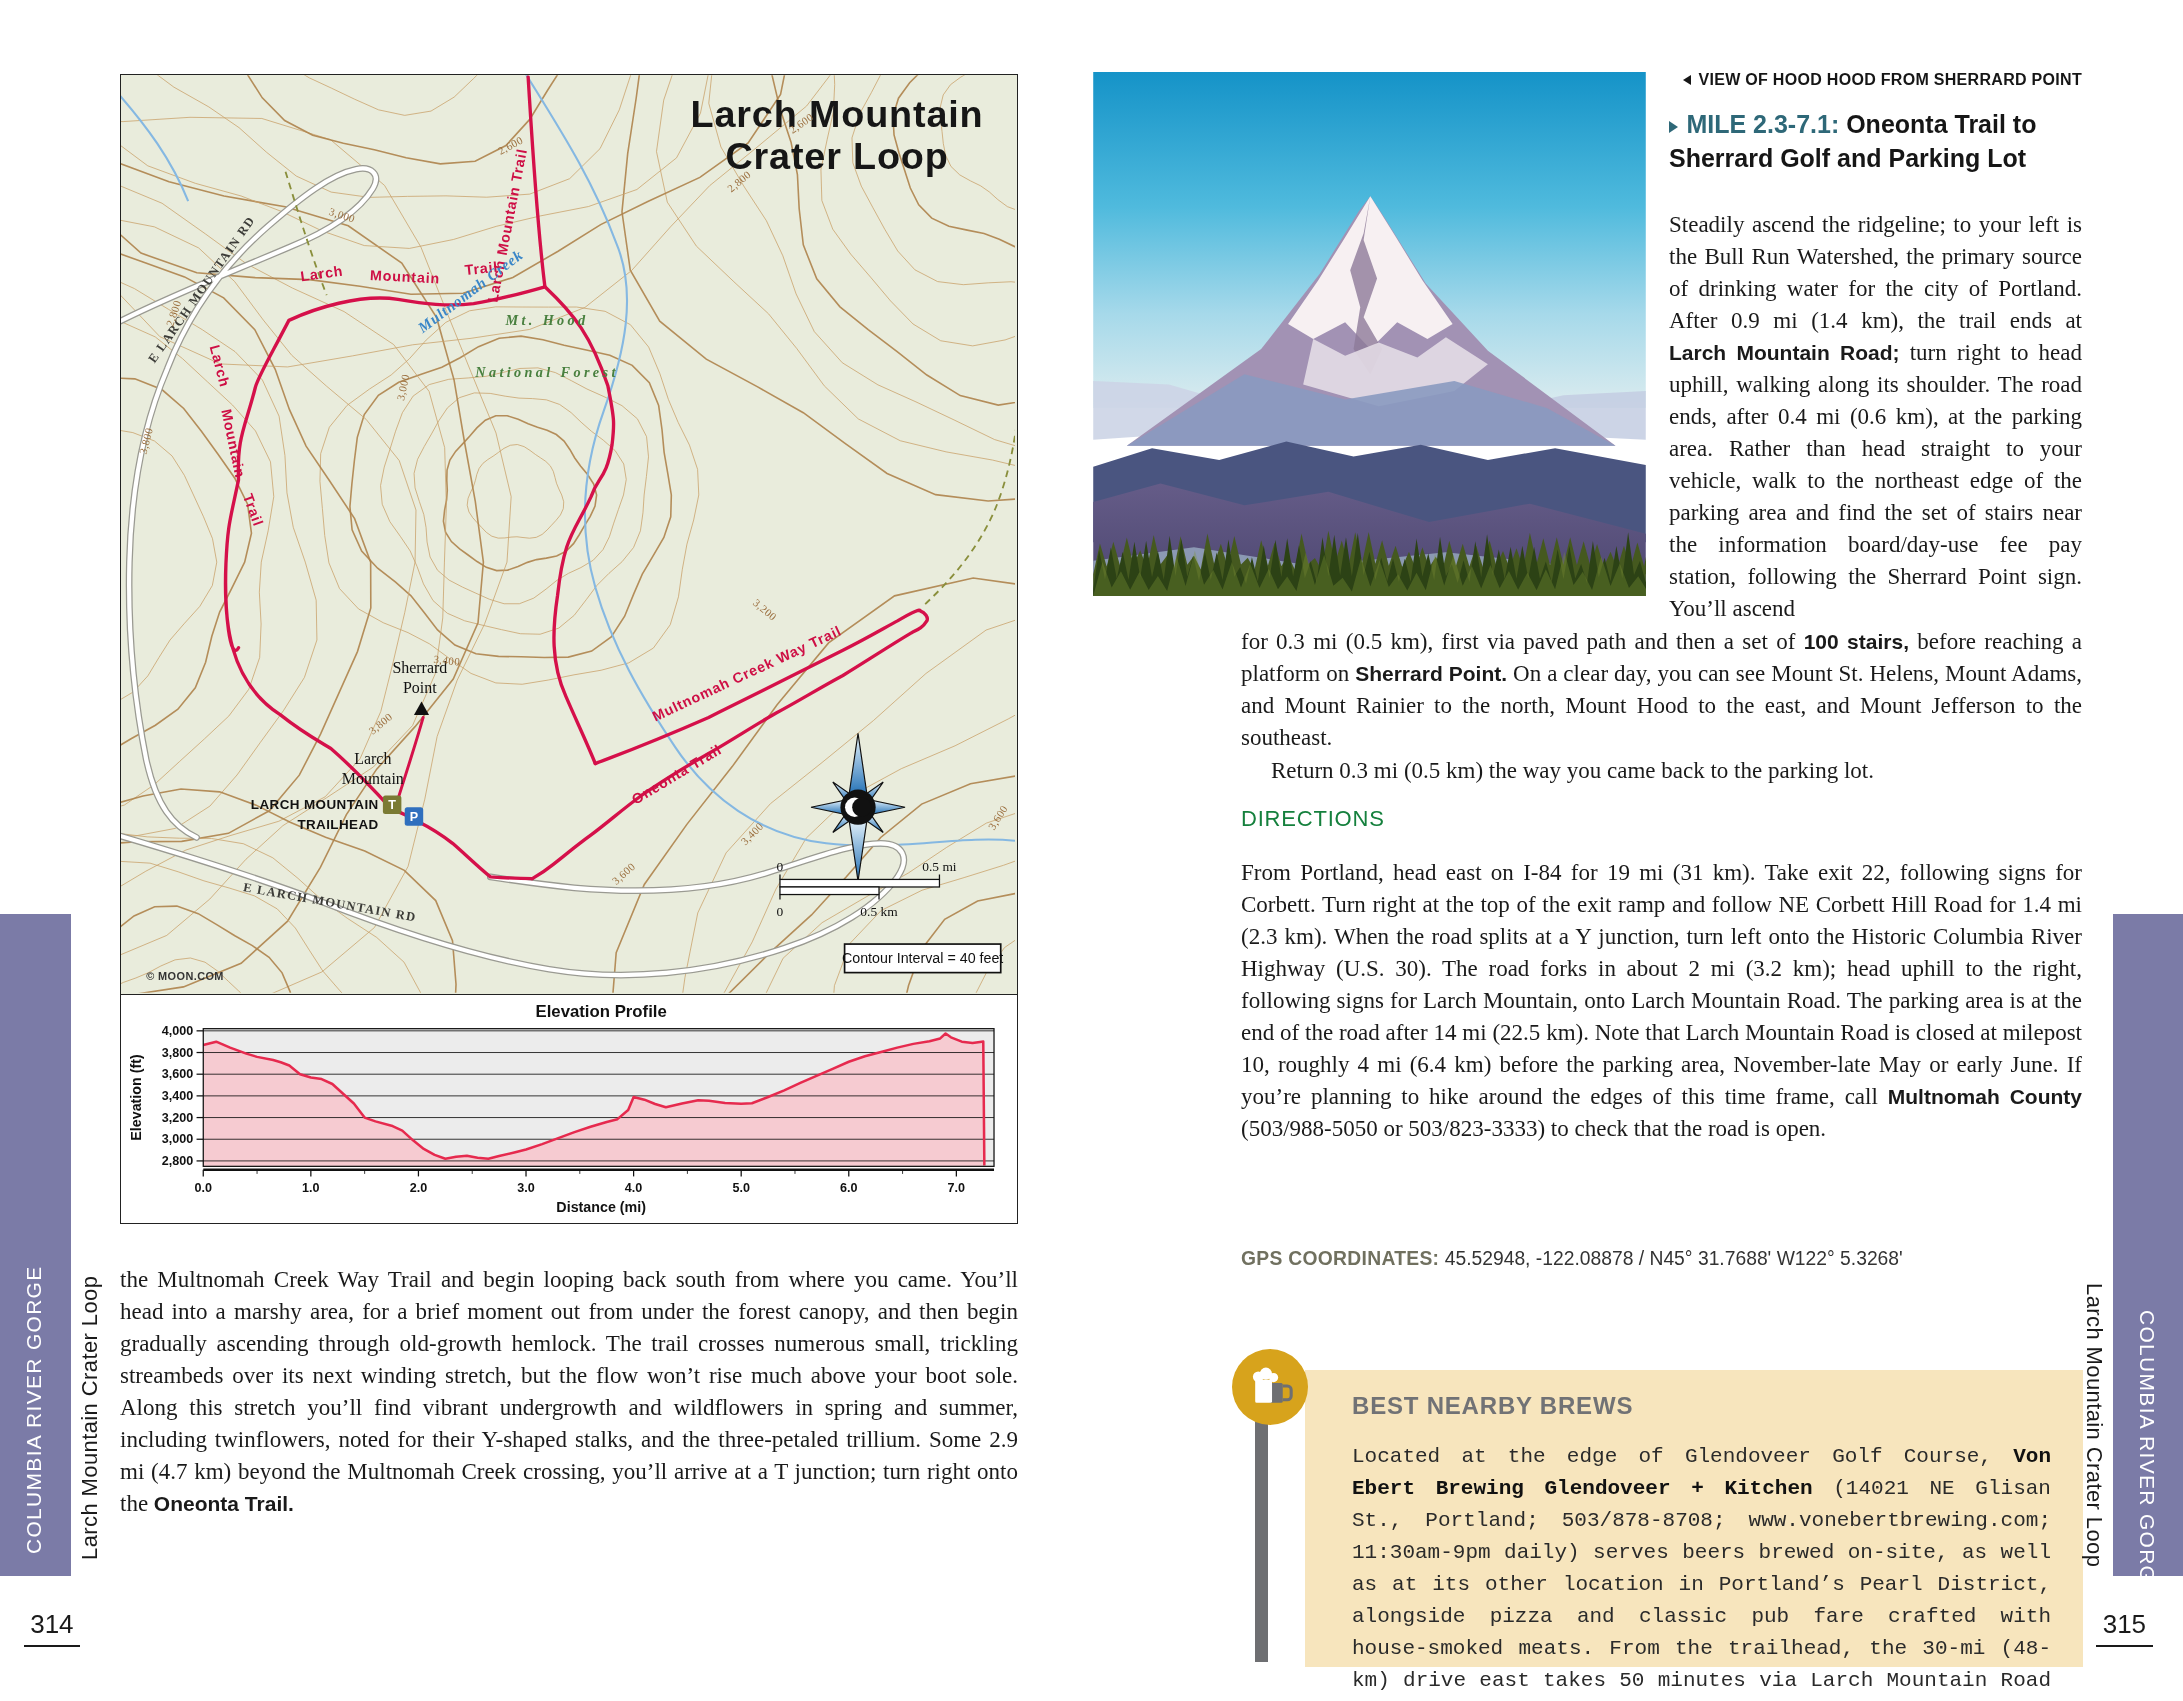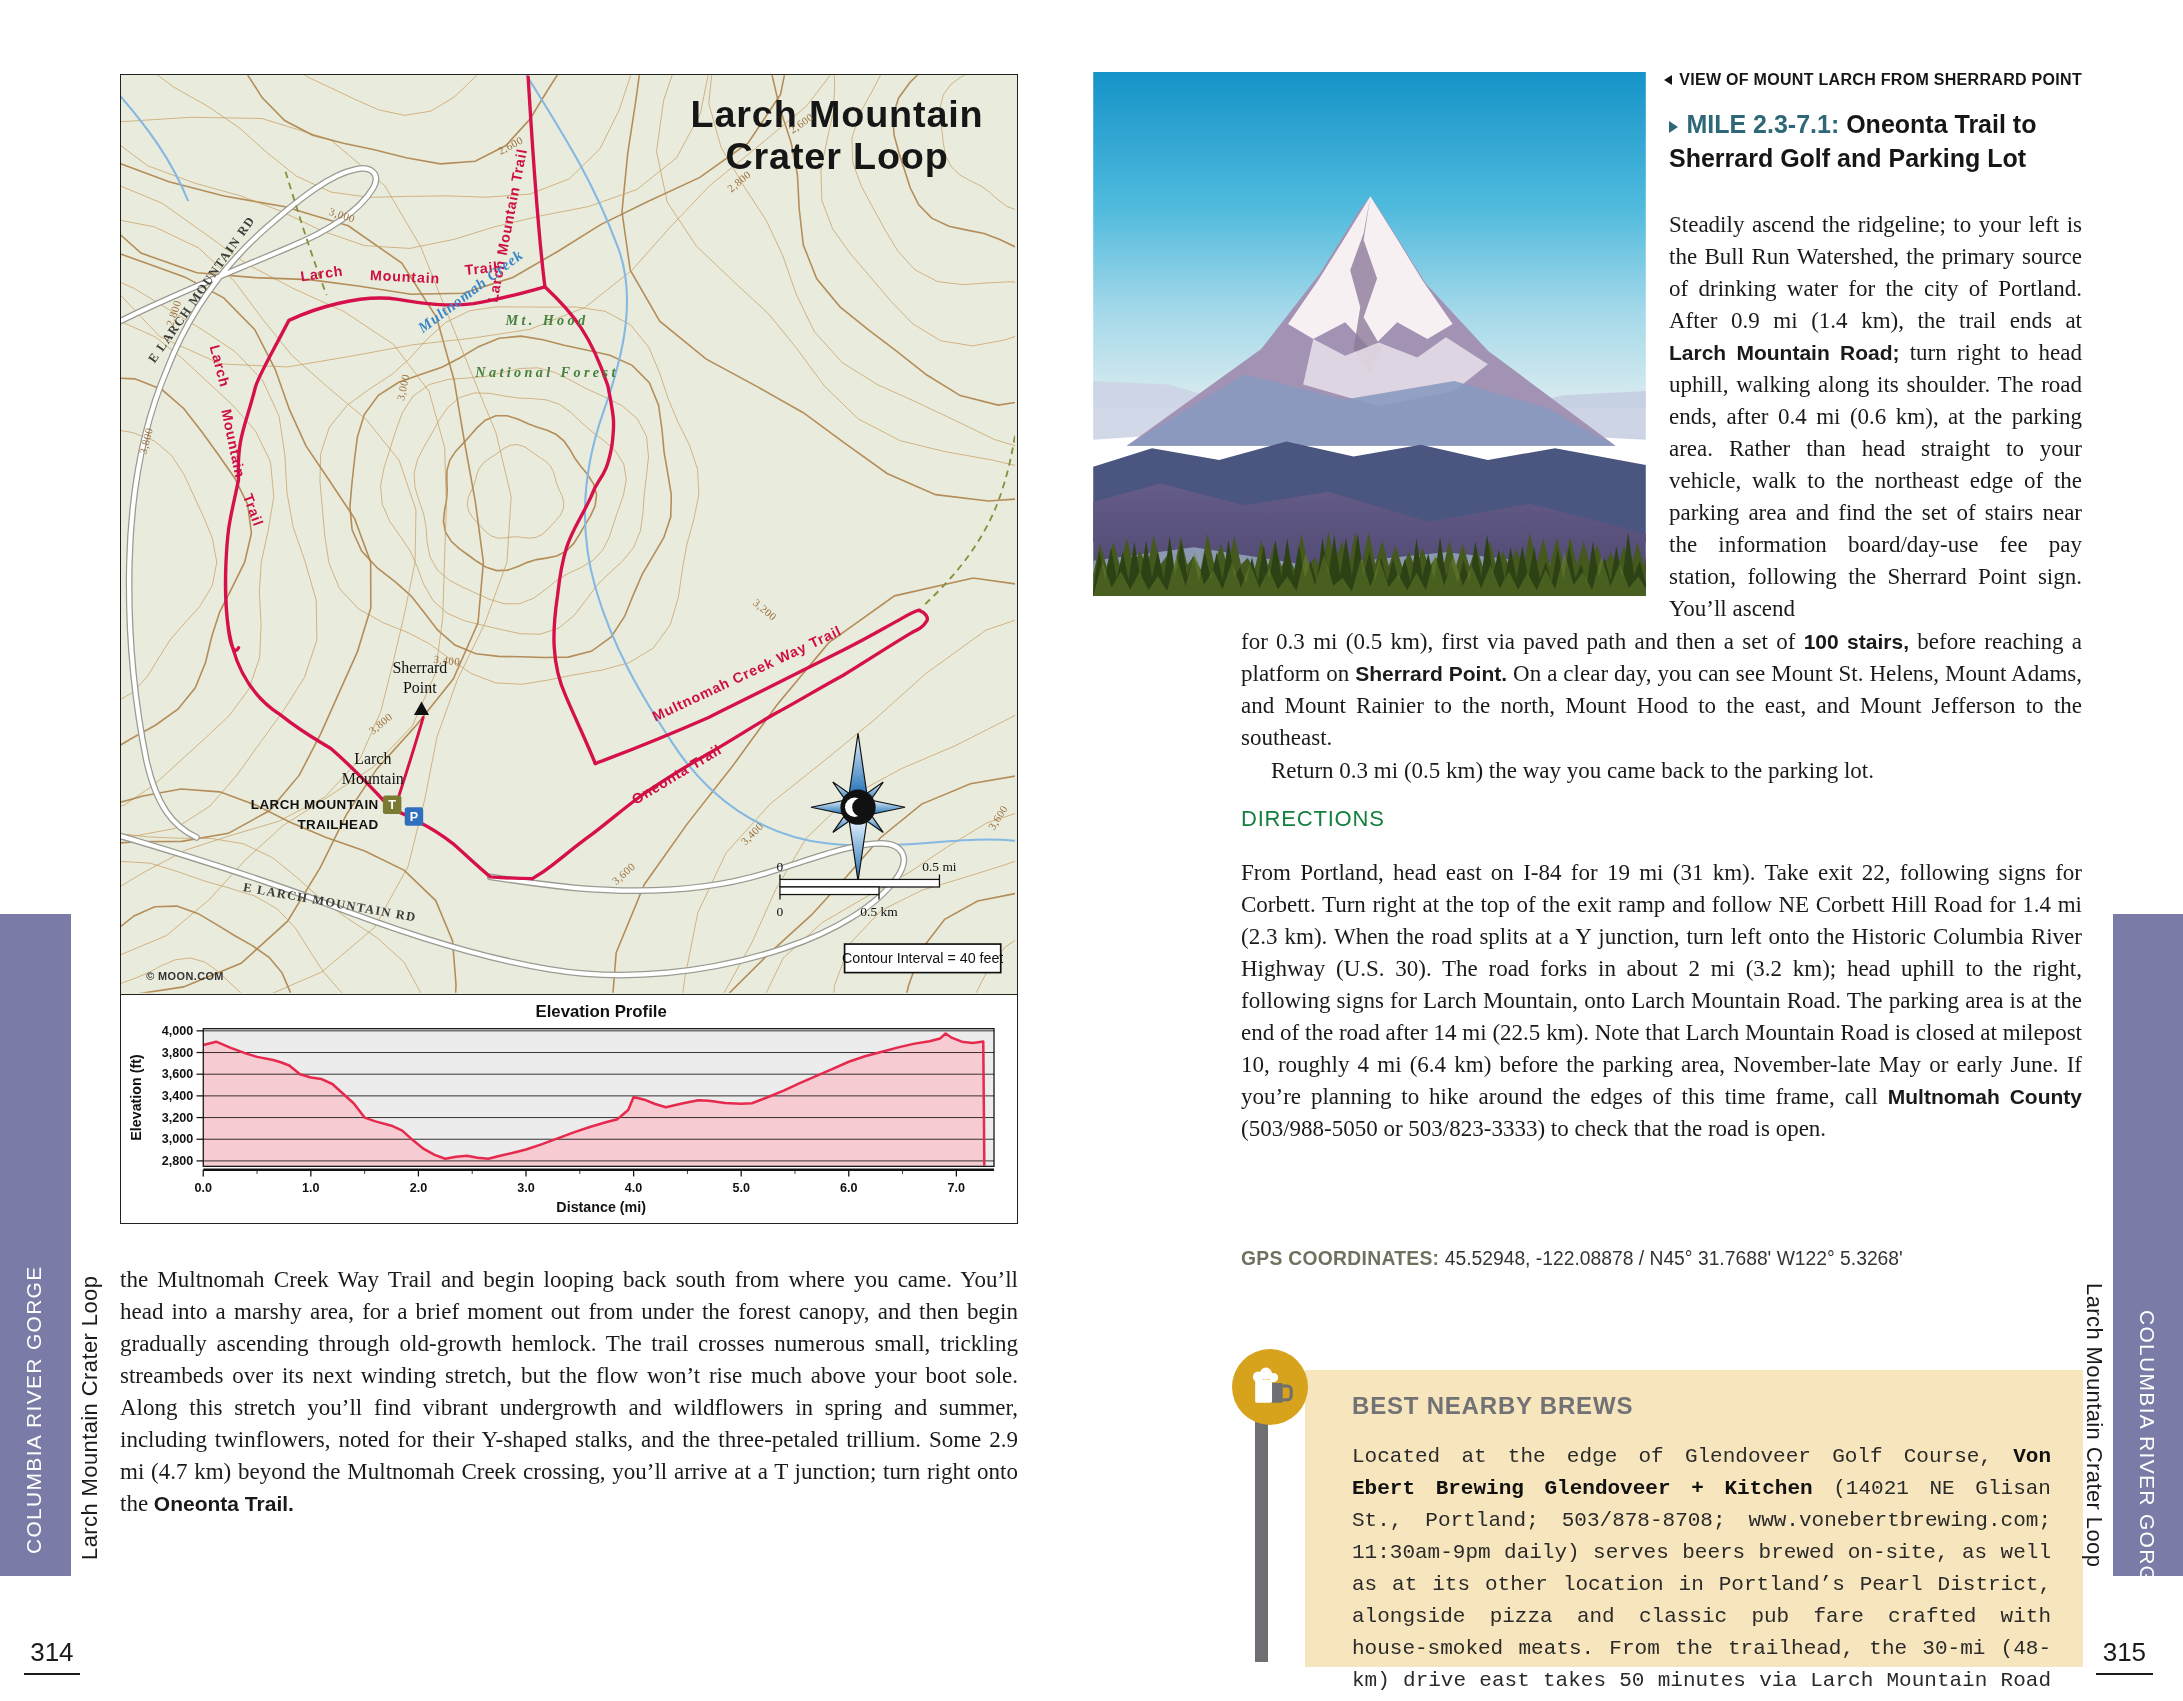--- a/index.html
+++ b/index.html
@@ -7,21 +7,21 @@
           font-family:"Liberation Serif",serif;color:#1a1a1a;}
   
   .band{position:absolute;top:914px;width:71px;height:662px;background:#7b7ba7;}
   .band.left{left:0;} .band.right{left:2113px;}
   .vtext{position:absolute;font-family:"Liberation Sans",sans-serif;white-space:nowrap;}
   .vup{writing-mode:vertical-rl;transform:rotate(180deg);}
   .vdn{writing-mode:vertical-rl;}
   .band-label{color:#ffffff;font-size:21px;letter-spacing:1.3px;}
   .trail-label-side{color:#1a1a1a;font-size:22px;letter-spacing:0.4px;}
   .pagenum{position:absolute;font-family:"Liberation Sans",sans-serif;font-size:26px;
-           border-bottom:2.1px solid #1a1a1a;padding:0 6.7px 5px;margin-top:28px;}
+           border-bottom:2.1px solid #1a1a1a;padding:0 6.7px 5px;}
   
   .mapbox{position:absolute;left:120px;top:74px;width:898px;height:921px;
           border:1.7px solid #222;background:#e9ecdc;box-sizing:border-box;}
   .profilebox{position:absolute;left:120px;top:995px;width:898px;height:229px;
           border:1.7px solid #222;border-top:none;background:#ffffff;box-sizing:border-box;}
   .bodytext{position:absolute;left:120px;top:1241px;width:898px;font-size:23px;
           line-height:32px;text-align:justify;}
   .bs{font-family:"Liberation Sans",sans-serif;font-weight:700;font-size:21px;}
   
   .ctr{fill:none;stroke:#c9a26b;stroke-width:1.1;opacity:.85;}
@@ -350,21 +350,21 @@
       <polygon points="0,624 0,582 120,566 260,588 420,572 658,598 658,624" fill="#90a0b8" opacity="0.92"></polygon>
 
       <g id="treeline">
           <polygon points="0,598 8,561.4614748683089 16,588.8653687170772 24,559.3453938165185 32,588.3363484541296 40,554.239737150674 48,587.0599342876685 56,569.385063604379 64,590.8462659010947 72,551.4331667667939 80,586.3582916916985 88,575.6470807418518 96,592.411770185463 104,552.8508630394645 112,586.7127157598661 120,576.1773927245813 128,592.5443481811453 136,549.6122616145221 144,585.9030654036305 152,561.8001766643283 160,588.9500441660821 168,552.4526751357262 176,586.6131687839315 184,578.3973306319822 192,593.0993326579955 200,557.5379314972797 208,587.8844828743199 216,560.5936260699382 224,588.6484065174845 232,575.5164214827205 240,592.3791053706801 248,549.4306803769869 256,585.8576700942467 264,578.8067570868097 272,593.2016892717024 280,546.4207555286994 288,585.1051888821748 296,557.923509651202 304,587.9808774128005 312,548.1717170525953 320,585.5429292631488 328,547.8199925048248 336,585.4549981262062 344,557.5711297743546 352,587.8927824435887 360,564.2324124517181 368,589.5581031129295 376,571.3143444730231 384,591.3285861182558 392,566.085756566863 400,590.0214391417157 408,577.3624470579016 416,592.8406117644754 424,558.2627925856505 432,588.0656981464126 440,561.7249187494745 448,588.9312296873686 456,564.0294810530468 464,589.5073702632617 472,557.782483073519 480,587.9456207683797 488,570.3013038127392 496,591.0753259531848 504,567.2013296402001 512,590.30033241005 520,548.8034025886154 528,585.7008506471539 536,555.3438642706315 544,587.3359660676579 552,554.0255704989249 560,587.0063926247312 568,553.956177251719 576,586.9890443129298 584,558.7039670386002 592,588.1759917596501 600,562.1891017091957 608,589.0472754272989 616,571.3781480197795 624,591.3445370049449 632,564.0919672685977 640,589.5229918171494 648,560.3781984158995 656,588.5945496039749 664,548.2128520335864 672,585.5532130083966 658,598 658,640 0,640" fill="#45591f" opacity="1"></polygon>
           <polygon points="0,616 7,569.1577473917787 14,604.2894368479447 21,566.225691169675 28,603.5564227924187 35,571.1802703038993 42,604.7950675759748 49,559.4220395435841 56,601.855509885896 63,558.1262702343811 70,601.5315675585953 77,570.2021549995225 84,604.5505387498806 91,552.3979441499832 98,600.0994860374958 105,556.4690911133075 112,601.1172727783269 119,576.0361790157913 126,606.0090447539478 133,571.5964753168664 140,604.8991188292166 147,572.2962275164018 154,605.0740568791005 161,556.7484452951903 168,601.1871113237976 175,589.5312329608787 182,609.3828082402197 189,577.9684860796551 196,606.4921215199138 203,563.6921210656874 210,602.9230302664218 217,557.1428006870483 224,601.2857001717621 231,555.1201766914892 238,600.7800441728723 245,563.4535363264313 252,602.8633840816078 259,582.4993269206898 266,607.6248317301724 273,554.1801827646195 280,600.5450456911549 287,550.9393998259911 294,599.7348499564978 301,554.155128193961 308,600.5387820484902 315,548.9788591775905 322,599.2447147943976 329,571.3335510803881 336,604.833387770097 343,578.4322430710235 350,606.6080607677559 357,579.7126430417557 364,606.9281607604389 371,579.6124224158557 378,606.9031056039639 385,555.5661898396211 392,600.8915474599053 399,573.111321174074 406,605.2778302935185 413,553.3693817682515 420,600.3423454420629 427,586.1445001720858 434,608.5361250430215 441,581.574887822957 448,607.3937219557392 455,558.9061327790332 462,601.7265331947583 469,550.5963902182411 476,599.6490975545603 483,568.5505836422599 490,604.137645910565 497,565.4029851743107 504,603.3507462935777 511,564.0589434496651 518,603.0147358624163 525,565.3746589866932 532,603.3436647466733 539,582.8332110168267 546,607.7083027542067 553,568.3999368034929 560,604.0999842008732 567,564.4646396366879 574,603.116159909172 581,586.0189860507307 588,608.5047465126827 595,558.4889603287011 602,601.6222400821753 609,578.3314550734867 616,606.5828637683717 623,564.553575173617 630,603.1383937934042 637,548.1083119780378 644,599.0270779945095 651,582.2160624836688 658,607.5540156209172 665,567.5491328776116 672,603.8872832194029 658,616 658,640 0,640" fill="#2c4215" opacity="1"></polygon>
           <polygon points="0,624 11,583.2681121789428 22,613.8170280447357 33,594.5778117595855 44,616.6444529398964 55,595.3101305553937 66,616.8275326388484 77,600.1499253977672 88,618.0374813494418 99,575.9694562744439 110,611.992364068611 121,569.9421770070185 132,610.4855442517546 143,592.9820182579933 154,616.2455045644983 165,583.3806562645705 176,613.8451640661426 187,585.6167436191608 198,614.4041859047902 209,591.5853207617911 220,615.8963301904478 231,600.6844858110107 242,618.1711214527527 253,572.0681951092629 264,611.0170487773157 275,575.002083374733 286,611.7505208436833 297,602.3766527879106 308,618.5941631969777 319,578.7250669947971 330,612.6812667486993 341,581.4753471089389 352,613.3688367772347 363,598.1537318672636 374,617.5384329668159 385,596.1980943816743 396,617.0495235954186 407,574.0816078341268 418,611.5204019585317 429,575.1245956227503 440,611.7811489056876 451,588.5266768715373 462,615.1316692178843 473,586.9711336773835 484,614.7427834193459 495,594.1433669761536 506,616.5358417440384 517,596.2060358647286 528,617.0515089661822 539,592.1654884661657 550,616.0413721165414 561,571.3950364092343 572,610.8487591023086 583,595.0110152608831 594,616.7527538152208 605,576.8573130809127 616,612.2143282702282 627,585.3017677206153 638,614.3254419301538 649,600.6260316674743 660,618.1565079168686 658,624 658,640 0,640" fill="#7e9636" opacity="0.35"></polygon>
         </g>
     </svg>
   </div>
 
-  <div class="caption"><span class="tri-left"></span><span>VIEW OF MOUNT LARCH FROM SHERRARD POINT</span></div>
+  <div class="caption"><span class="tri-left"></span><span>VIEW OF HOOD HOOD FROM SHERRARD POINT</span></div>
 
   <div class="milehead"><span class="tri-right"></span><span class="mile-marker">MILE 2.3-7.1:</span><span> Oneonta Trail to</span><br>
   <span>Sherrard Golf and Parking Lot</span></div>
 
   <p class="narrowcol"><span>Steadily ascend the ridgeline; to your left is the Bull Run Watershed, the primary source of drinking water for the city of Portland. After 0.9 mi (1.4 km), the trail ends at </span><span class="bs">Larch Mountain Road;</span><span> turn right to head uphill, walking along its shoulder. The road ends, after 0.4 mi (0.6 km), at the parking area. Rather than head straight to your vehicle, walk to the northeast edge of the parking area and find the set of stairs near the information board/day-use fee pay station, following the Sherrard Point sign. You’ll ascend</span></p>
 
   <p class="fullcol" style="top:626px;margin:0;"><span>for 0.3 mi (0.5 km), first via paved path and then a set of </span><span class="bs">100 stairs,</span><span> before reaching a platform on </span><span class="bs">Sherrard Point.</span><span> On a clear day, you can see Mount St. Helens, Mount Adams, and Mount Rainier to the north, Mount Hood to the east, and Mount Jefferson to the southeast.</span></p>
   <p class="fullcol return-line" style="top:755px;margin:0;">Return 0.3 mi (0.5 km) the way you came back to the parking lot.</p>
 
   <div class="dirhead">DIRECTIONS</div>

